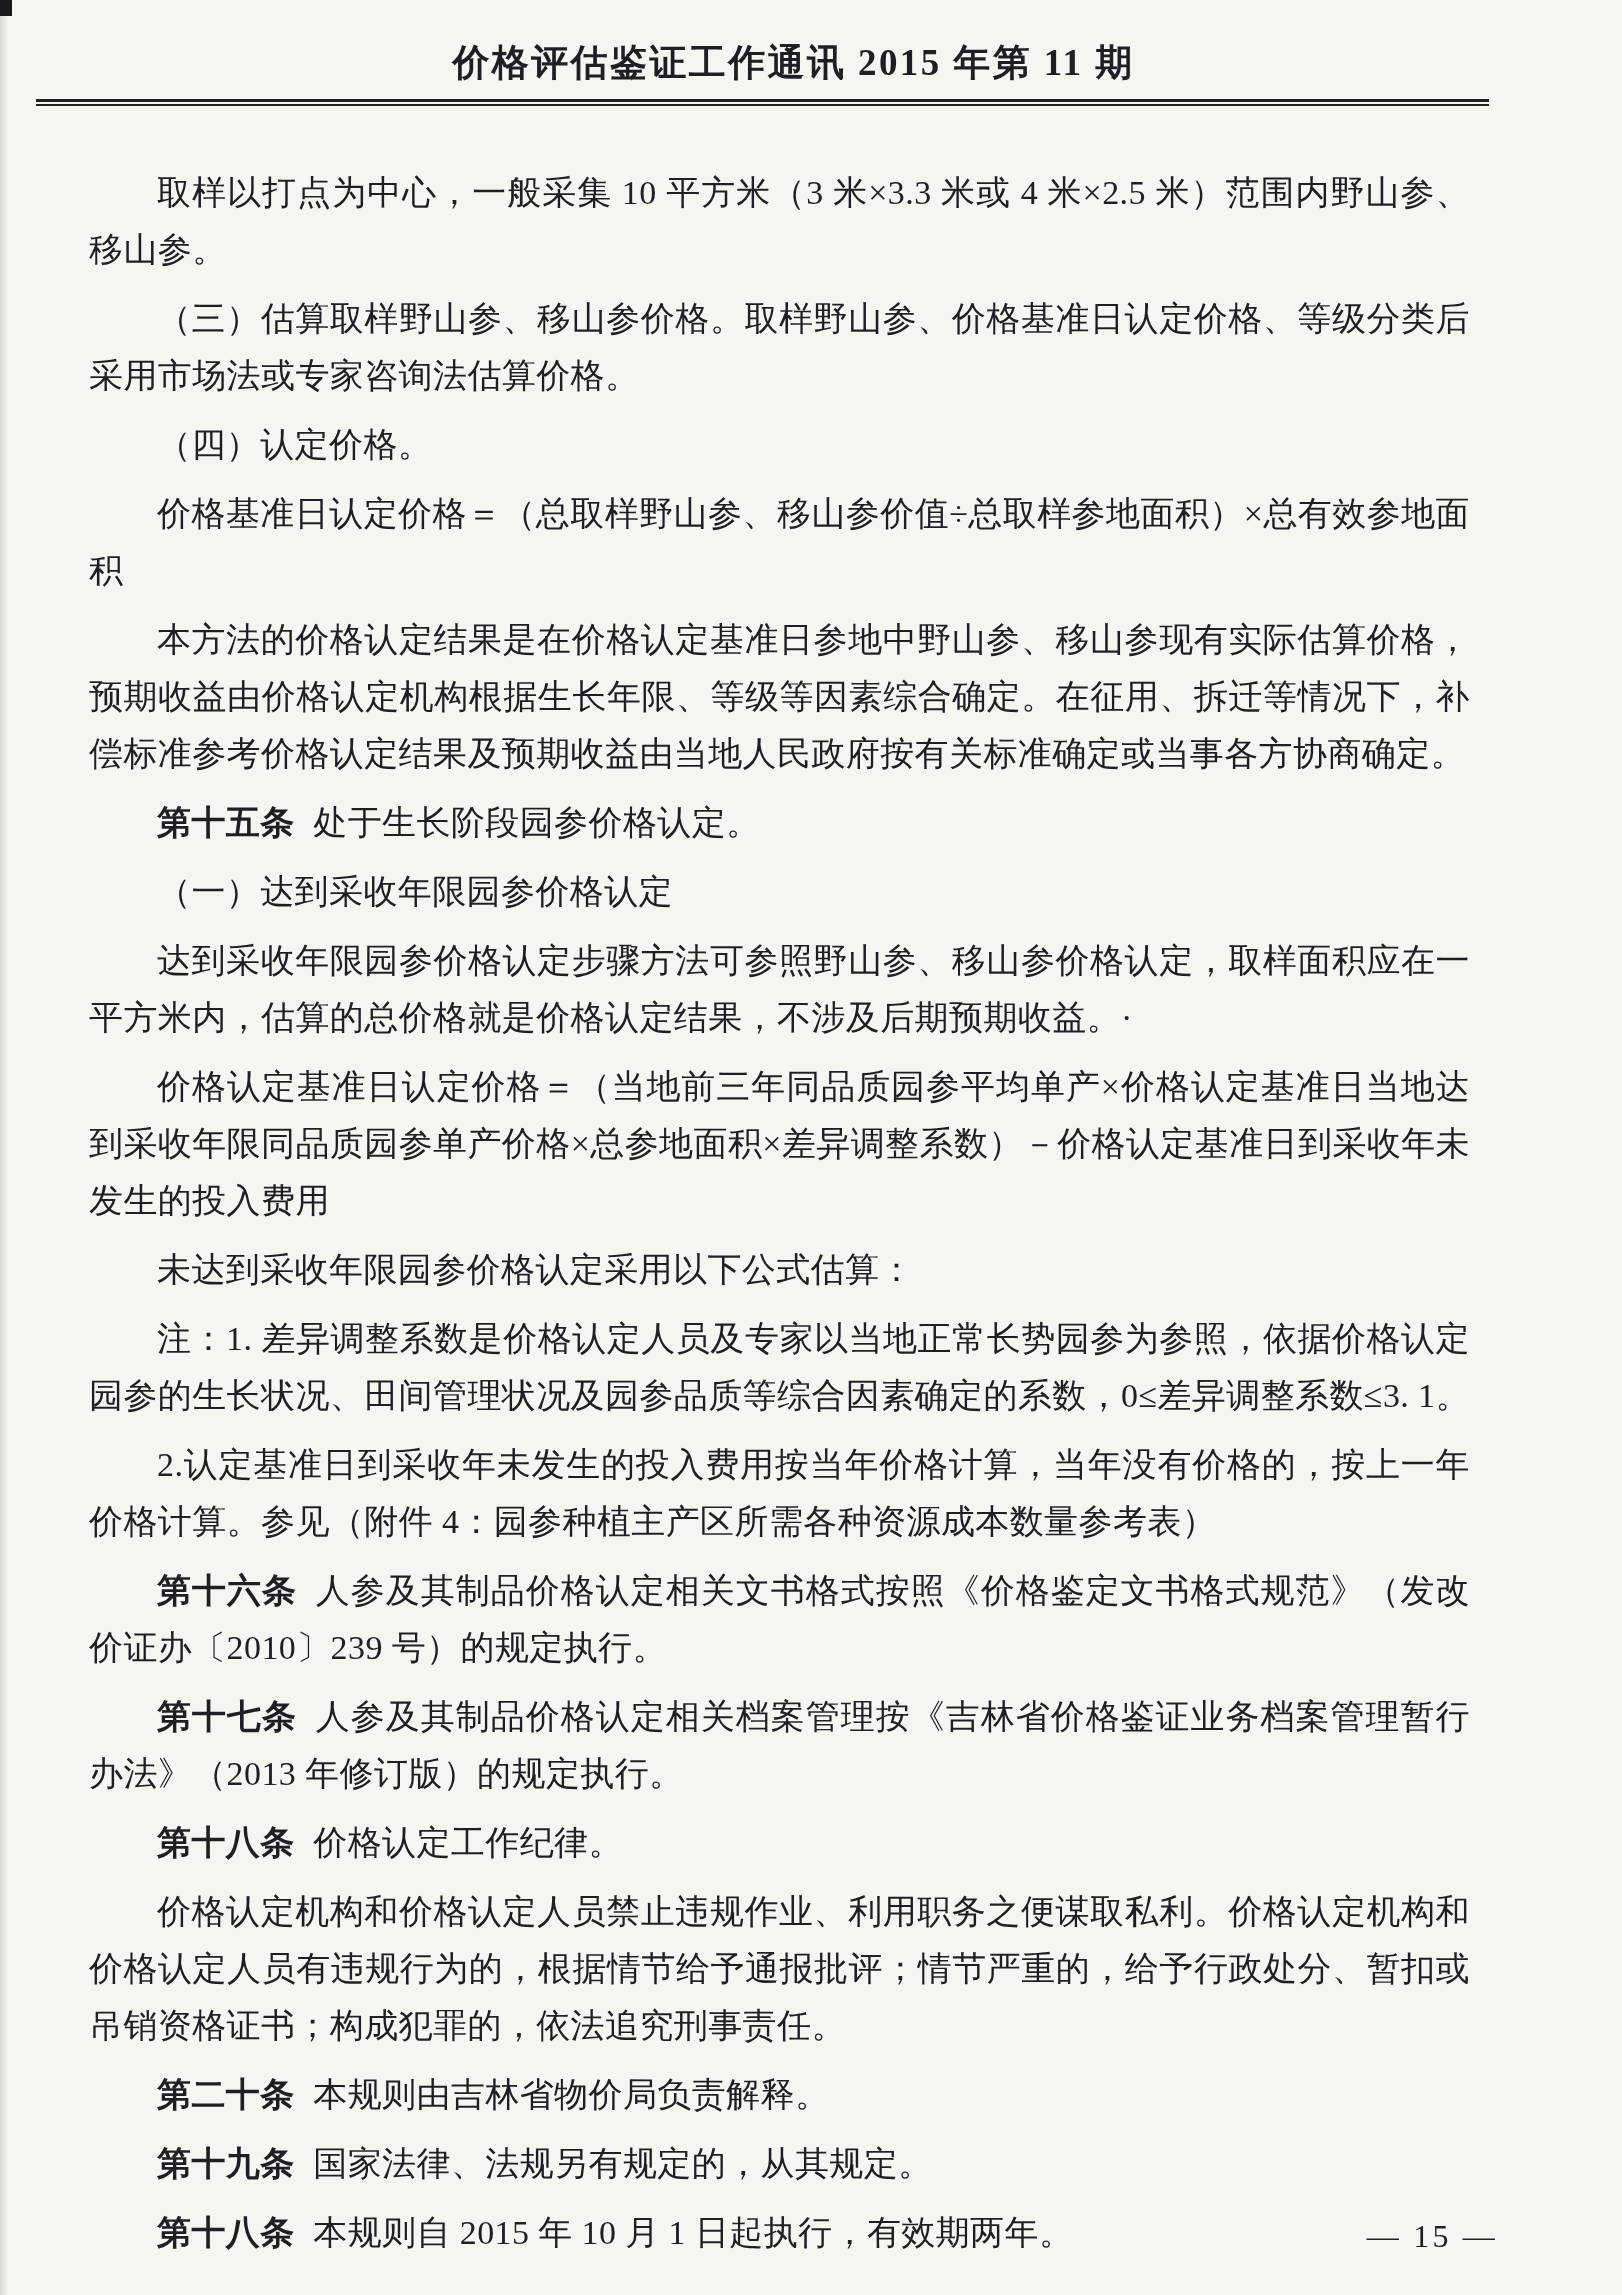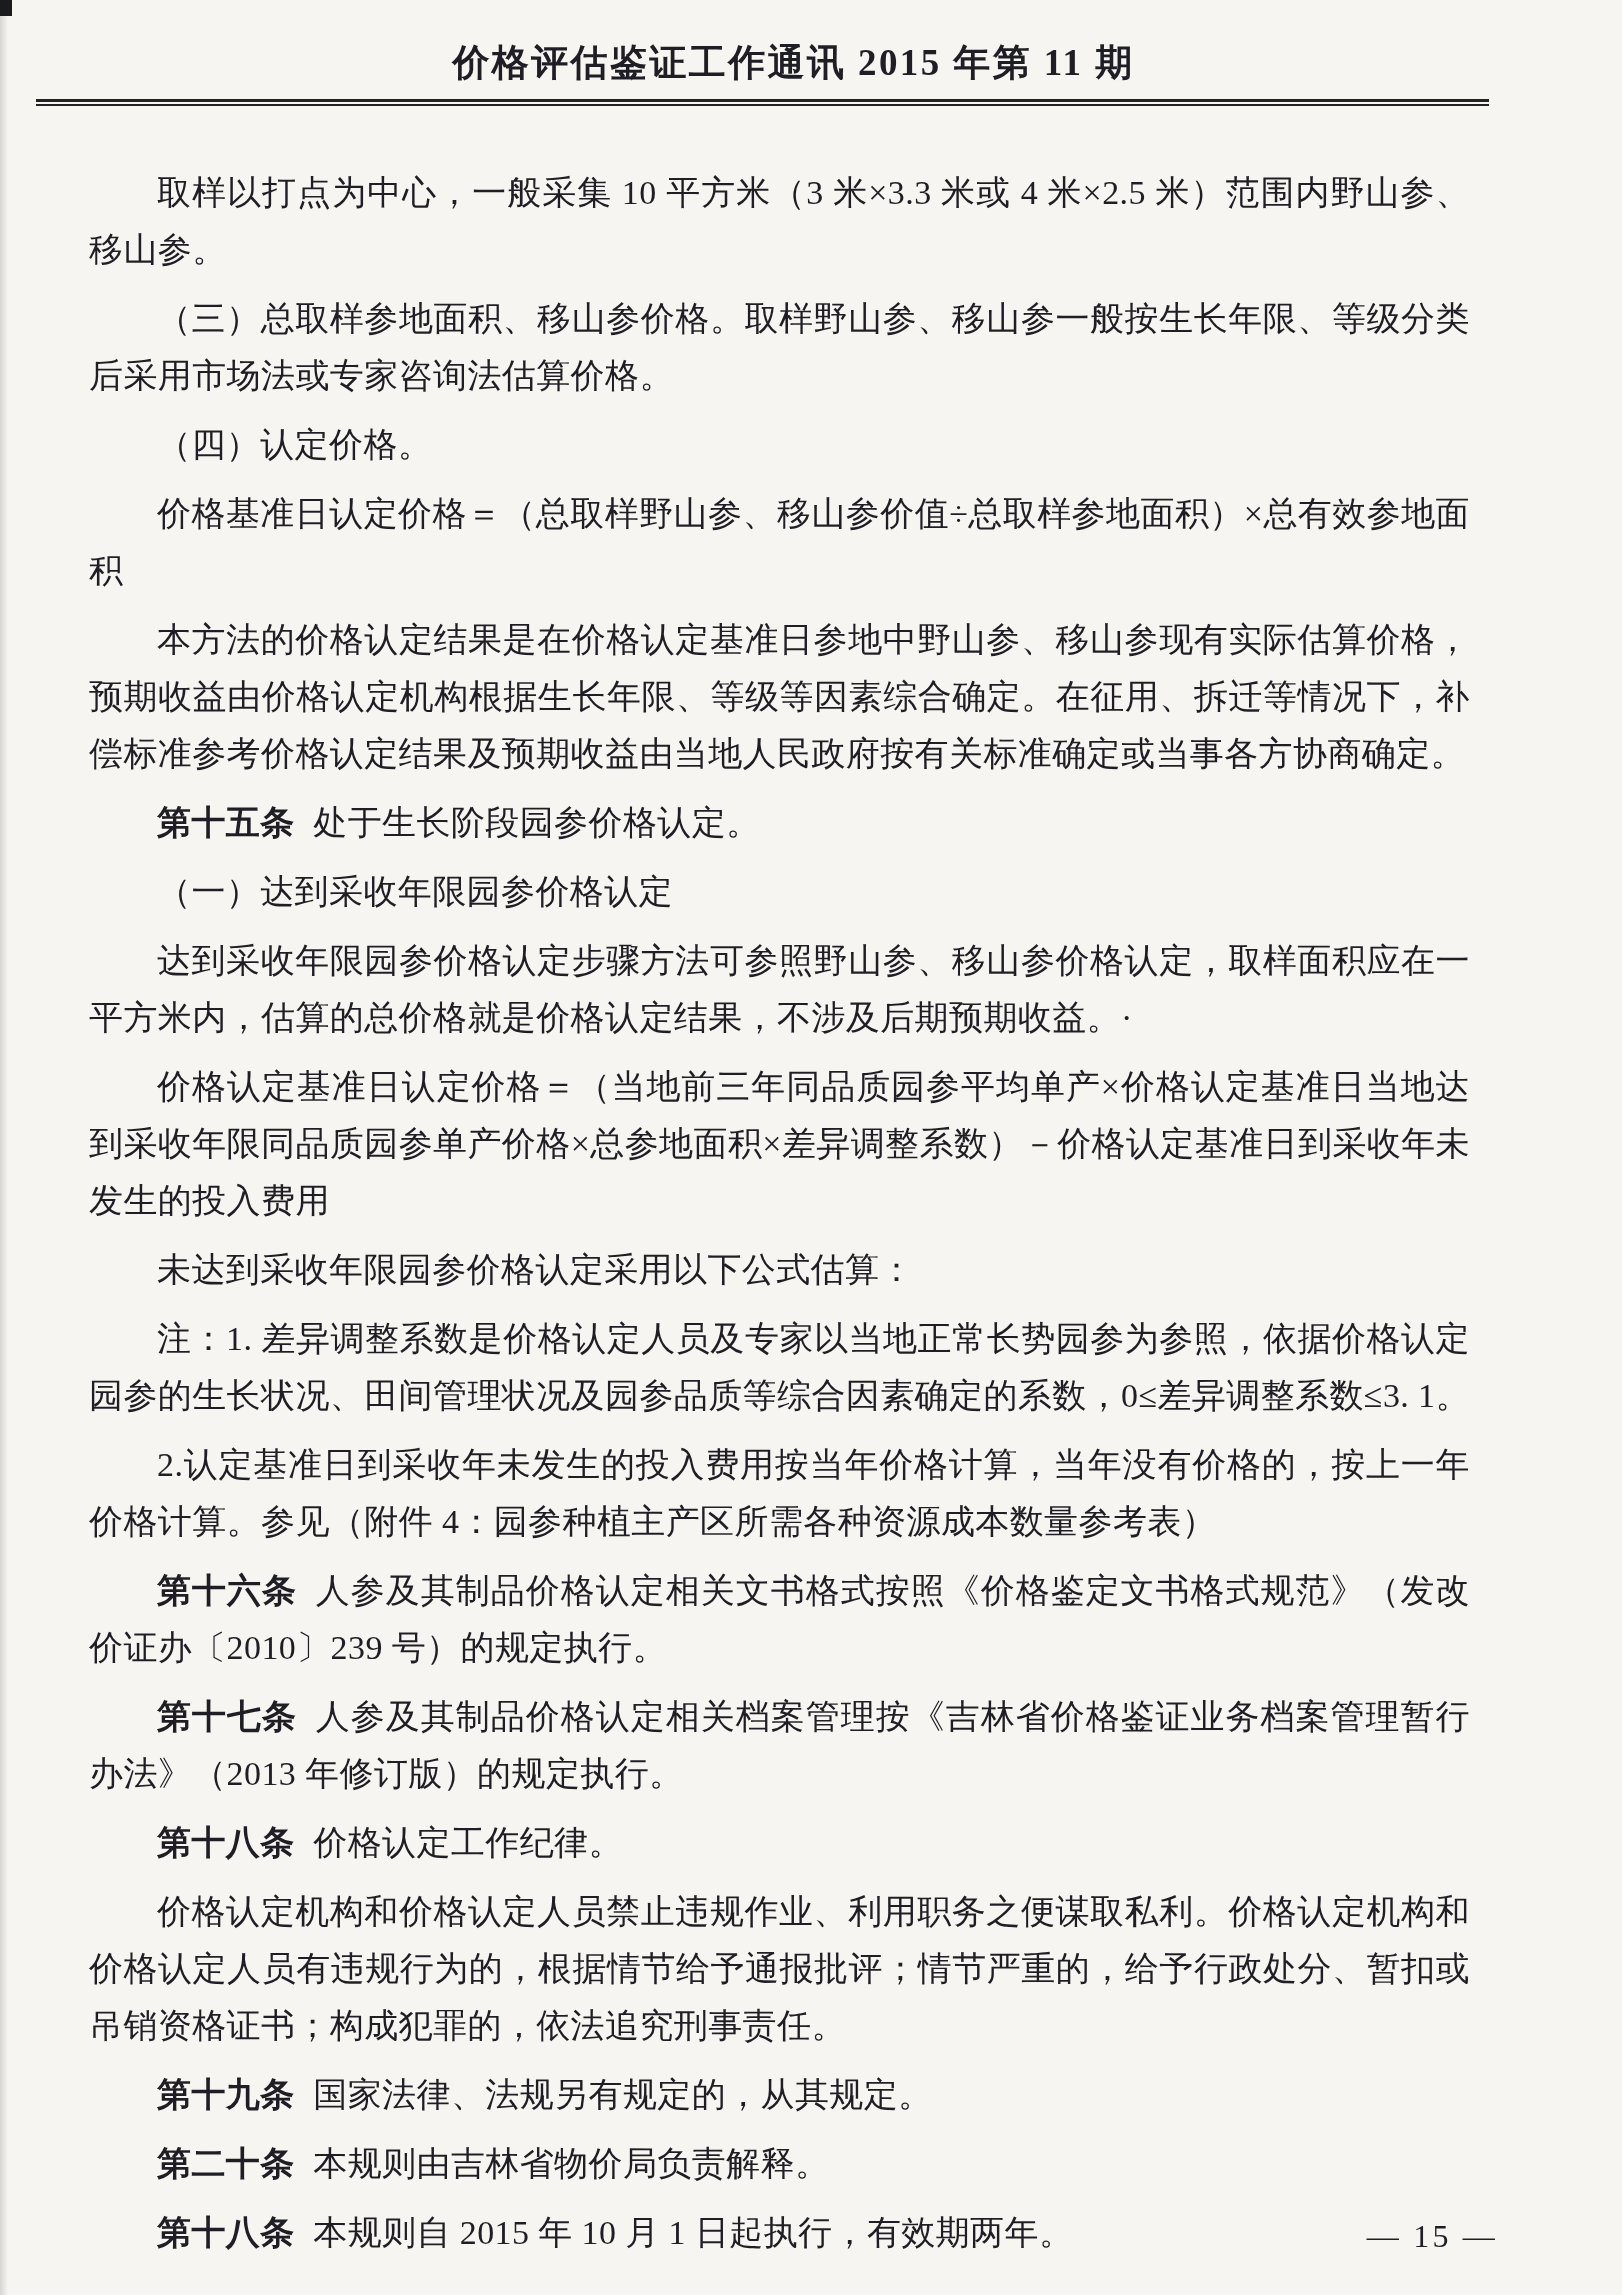--- a/index.html
+++ b/index.html
@@ -68,34 +68,34 @@
 <div class="scan-edge-left"></div>
 <div class="corner-mark"></div>
 
 <header class="page-header">
   <h1 class="newsletter-title">价格评估鉴证工作通讯 2015 年第 11 期</h1>
   <div class="header-rule"></div>
 </header>
 
 <main class="document-body">
   <p class="para">取样以打点为中心，一般采集 10 平方米（3 米×3.3 米或 4 米×2.5 米）范围内野山参、移山参。</p>
-  <p class="para">（三）总取样参地面积、移山参价格。取样野山参、移山参一般按生长年限、等级分类后采用市场法或专家咨询法估算价格。</p>
+  <p class="para">（三）估算取样野山参、移山参价格。取样野山参、价格基准日认定价格、等级分类后采用市场法或专家咨询法估算价格。</p>
   <p class="para">（四）认定价格。</p>
   <p class="para">价格基准日认定价格＝（总取样野山参、移山参价值÷总取样参地面积）×总有效参地面积</p>
   <p class="para">本方法的价格认定结果是在价格认定基准日参地中野山参、移山参现有实际估算价格，预期收益由价格认定机构根据生长年限、等级等因素综合确定。在征用、拆迁等情况下，补偿标准参考价格认定结果及预期收益由当地人民政府按有关标准确定或当事各方协商确定。</p>
   <p class="para"><b class="art">第十五条</b><span>处于生长阶段园参价格认定。</span></p>
   <p class="para">（一）达到采收年限园参价格认定</p>
   <p class="para">达到采收年限园参价格认定步骤方法可参照野山参、移山参价格认定，取样面积应在一平方米内，估算的总价格就是价格认定结果，不涉及后期预期收益。·</p>
   <p class="para">价格认定基准日认定价格＝（当地前三年同品质园参平均单产×价格认定基准日当地达到采收年限同品质园参单产价格×总参地面积×差异调整系数）－价格认定基准日到采收年未发生的投入费用</p>
   <p class="para">未达到采收年限园参价格认定采用以下公式估算：</p>
   <p class="para">注：1. 差异调整系数是价格认定人员及专家以当地正常长势园参为参照，依据价格认定园参的生长状况、田间管理状况及园参品质等综合因素确定的系数，0≤差异调整系数≤3. 1。</p>
   <p class="para">2.认定基准日到采收年未发生的投入费用按当年价格计算，当年没有价格的，按上一年价格计算。参见（附件 4：园参种植主产区所需各种资源成本数量参考表）</p>
   <p class="para"><b class="art">第十六条</b><span>人参及其制品价格认定相关文书格式按照《价格鉴定文书格式规范》（发改价证办〔2010〕239 号）的规定执行。</span></p>
   <p class="para"><b class="art">第十七条</b><span>人参及其制品价格认定相关档案管理按《吉林省价格鉴证业务档案管理暂行办法》（2013 年修订版）的规定执行。</span></p>
   <p class="para"><b class="art">第十八条</b><span>价格认定工作纪律。</span></p>
   <p class="para">价格认定机构和价格认定人员禁止违规作业、利用职务之便谋取私利。价格认定机构和价格认定人员有违规行为的，根据情节给予通报批评；情节严重的，给予行政处分、暂扣或吊销资格证书；构成犯罪的，依法追究刑事责任。</p>
+  <p class="para"><b class="art">第二十条</b><span>本规则由吉林省物价局负责解释。</span></p>
   <p class="para"><b class="art">第十九条</b><span>国家法律、法规另有规定的，从其规定。</span></p>
-  <p class="para"><b class="art">第二十条</b><span>本规则由吉林省物价局负责解释。</span></p>
   <p class="para"><b class="art">第十八条</b><span>本规则自 2015 年 10 月 1 日起执行，有效期两年。</span></p>
 </main>
 
 <div class="page-number">— 15 —</div>
 
 
 </body></html>

